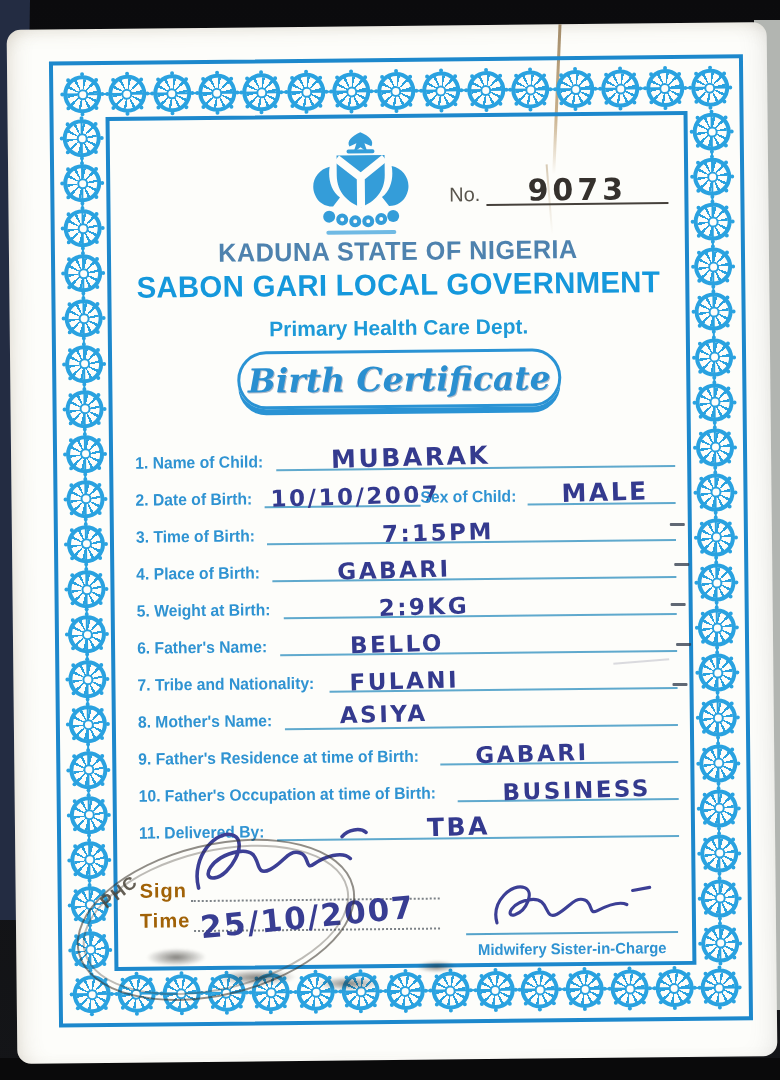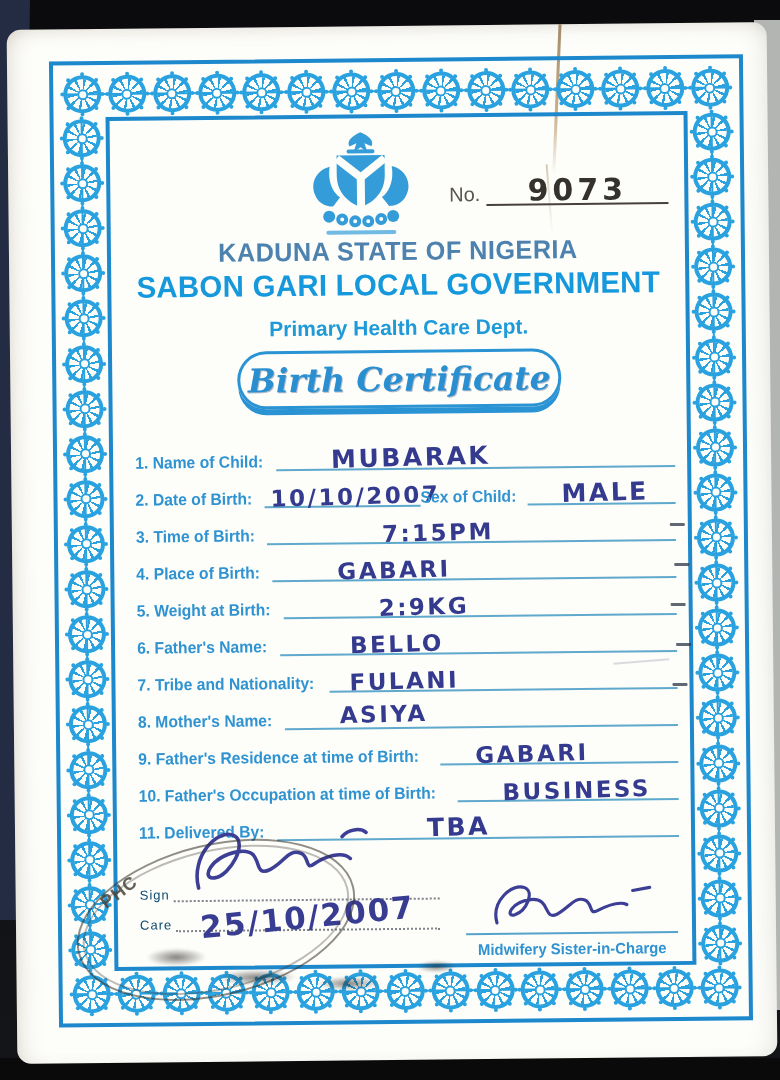--- a/index.html
+++ b/index.html
@@ -67,21 +67,21 @@
   .lbl{color:#2f93d2;font-weight:bold;font-size:16.5px;white-space:nowrap;padding-right:6px;
        transform:scaleX(.95);transform-origin:left bottom;}
   .line{flex:1;border-bottom:2px solid rgba(42,140,190,.75);position:relative;height:100%;}
   .hw{position:absolute;bottom:-4px;font-family:"DejaVu Sans",sans-serif;font-weight:bold;font-size:23px;
       color:#343a8e;letter-spacing:2.5px;transform:rotate(-1deg);white-space:nowrap;}
   .hw-big{font-size:25px;}
 
   
   .sig-left{position:absolute;left:22px;top:752px;width:300px;}
   .sig-row{display:flex;align-items:flex-end;height:30px;}
-  .sig-lbl{color:#0c4a6e;font-weight:normal;font-size:13px;letter-spacing:1px;padding-right:4px;}
+  .sig-lbl{color:#a16207;font-weight:bold;font-size:20px;letter-spacing:1px;padding-right:4px;}
   .dotline{flex:1;border-bottom:2px dotted #5d646b;opacity:.8;}
   .sig-scrawl{position:absolute;left:45px;top:-62px;}
   .date-hw{position:absolute;left:60px;top:28px;font-family:"DejaVu Sans",sans-serif;font-weight:bold;
       font-size:31px;color:#383d92;letter-spacing:2px;transform:rotate(-5deg);white-space:nowrap;}
   .sig-right{position:absolute;right:14px;top:758px;width:212px;text-align:center;}
   .sig-right-scrawl{margin-bottom:-4px;}
   .solidline{border-bottom:2px solid rgba(42,140,190,.8);}
   .midwife{color:#2f93d2;font-weight:bold;font-size:15.5px;margin-top:6px;transform:scaleX(.96);}
 
   
@@ -298,21 +298,21 @@
 
         <div class="sig-left">
           <svg class="sig-scrawl" width="190" height="95" viewBox="0 0 190 95">
             <path d="M14 78 C6 46 34 18 50 26 C64 33 46 66 30 68 C16 70 26 46 54 42 C82 38 66 70 86 60 C100 53 104 40 116 44 C126 47 120 62 130 55 C140 48 158 42 166 50 M158 28 C164 21 176 19 182 24" fill="none" stroke="#3c3f95" stroke-width="3.6" stroke-linecap="round"></path>
           </svg>
           <div class="sig-row">
             <span class="sig-lbl">Sign</span>
             <span class="dotline"></span>
           </div>
           <div class="sig-row">
-            <span class="sig-lbl">Care</span>
+            <span class="sig-lbl">Time</span>
             <span class="dotline"></span>
           </div>
           <span class="date-hw">25/10/2007</span>
         </div>
 
         <div class="sig-right">
           <svg class="sig-right-scrawl" width="170" height="58" viewBox="0 0 170 58">
             <path d="M10 48 C4 26 26 8 38 13 C48 17 40 36 28 40 C18 43 24 27 44 25 C64 23 56 46 70 40 C82 34 88 22 98 26 C106 29 102 41 110 37 C120 32 132 27 140 31 M146 17 L163 14" fill="none" stroke="#3c3f95" stroke-width="3.2" stroke-linecap="round"></path>
           </svg>
           <div class="solidline"></div>

